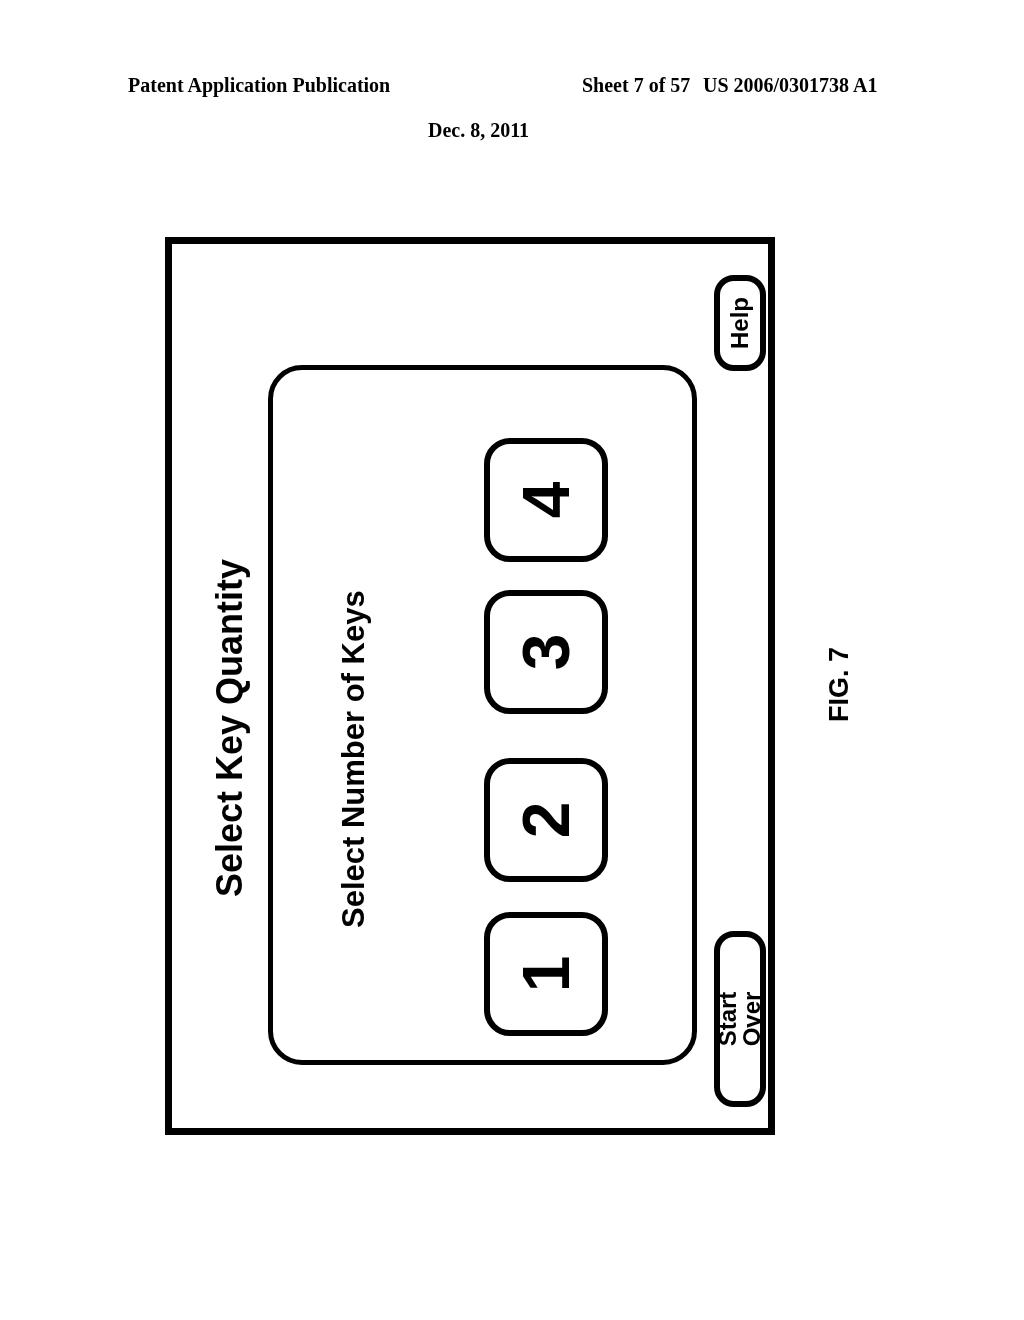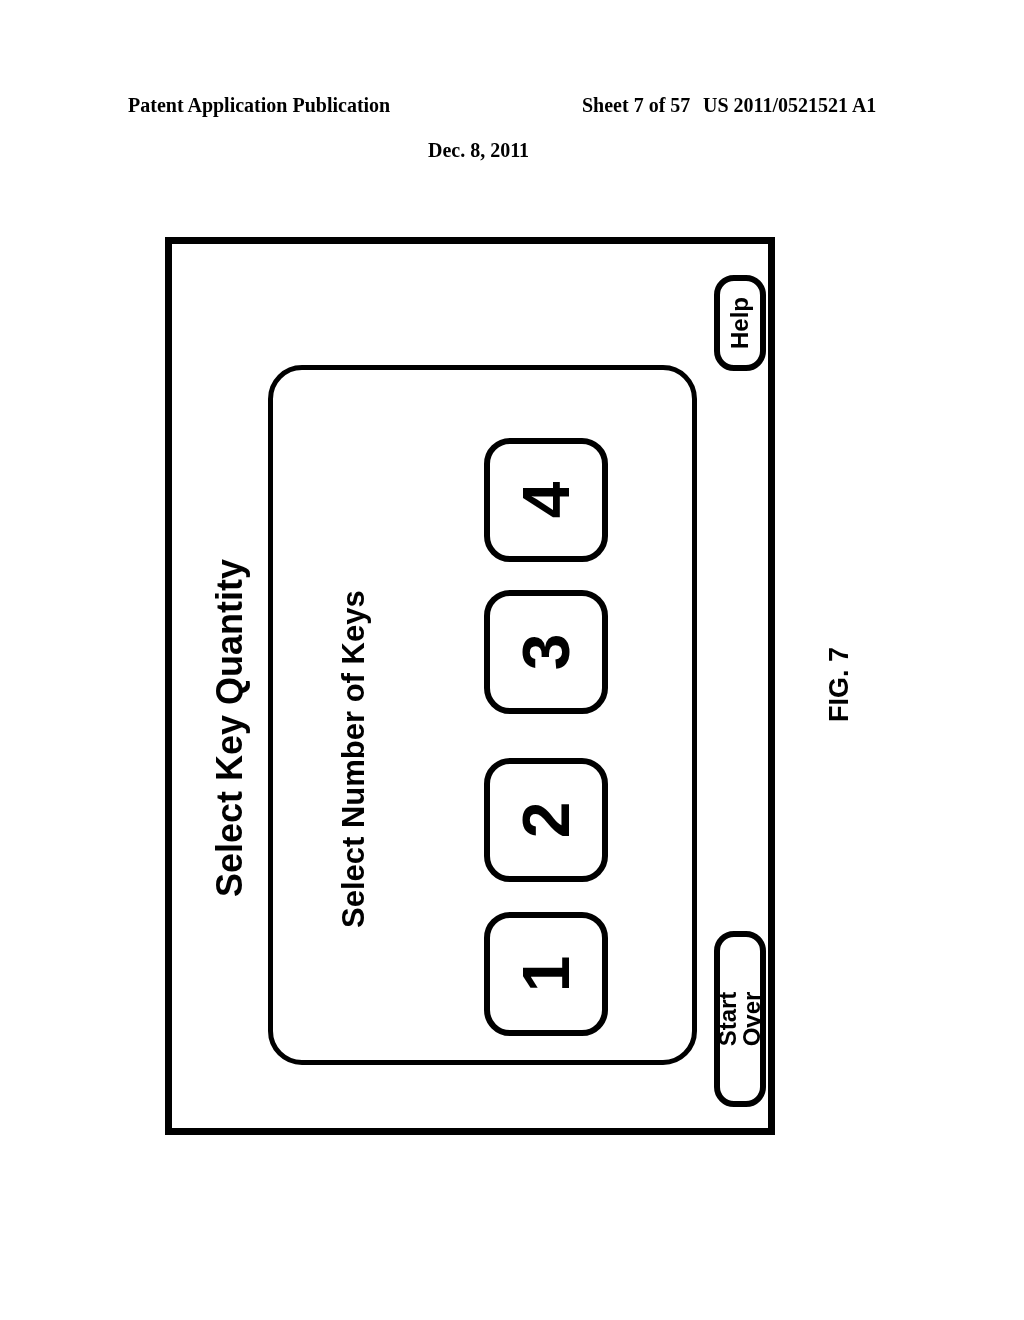--- a/index.html
+++ b/index.html
@@ -14,21 +14,21 @@
     position: relative;
     overflow: hidden;
     font-family: "Liberation Sans", sans-serif;
     -webkit-font-smoothing: antialiased;
   }
 
   
   .patent-header {
     position: absolute;
     left: 0;
-    top: 92px;
+    top: 72px;
     width: 1024px;
     height: 30px;
     font-family: "Liberation Serif", serif;
     font-weight: bold;
     font-size: 20px;
     color: #000000;
     white-space: nowrap;
   }
   .patent-header .hdr-cell {
     position: absolute;
@@ -172,21 +172,21 @@
     border-radius: 20px;
   }
 </style>
 </head>
 <body>
 
 <div class="patent-header">
   <span class="hdr-cell hdr-pub">Patent Application Publication</span>
   <span class="hdr-cell hdr-date">Dec. 8, 2011</span>
   <span class="hdr-cell hdr-sheet">Sheet 7 of 57</span>
-  <span class="hdr-cell hdr-docno">US 2011/0521521 A1</span>
+  <span class="hdr-cell hdr-docno">US 2006/0301738 A1</span>
 </div>
 
 <div class="figure-area">
 
   <div class="device-frame"></div>
 
   <div class="rot screen-title">Select Key Quantity</div>
 
   <div class="content-panel"></div>
 

